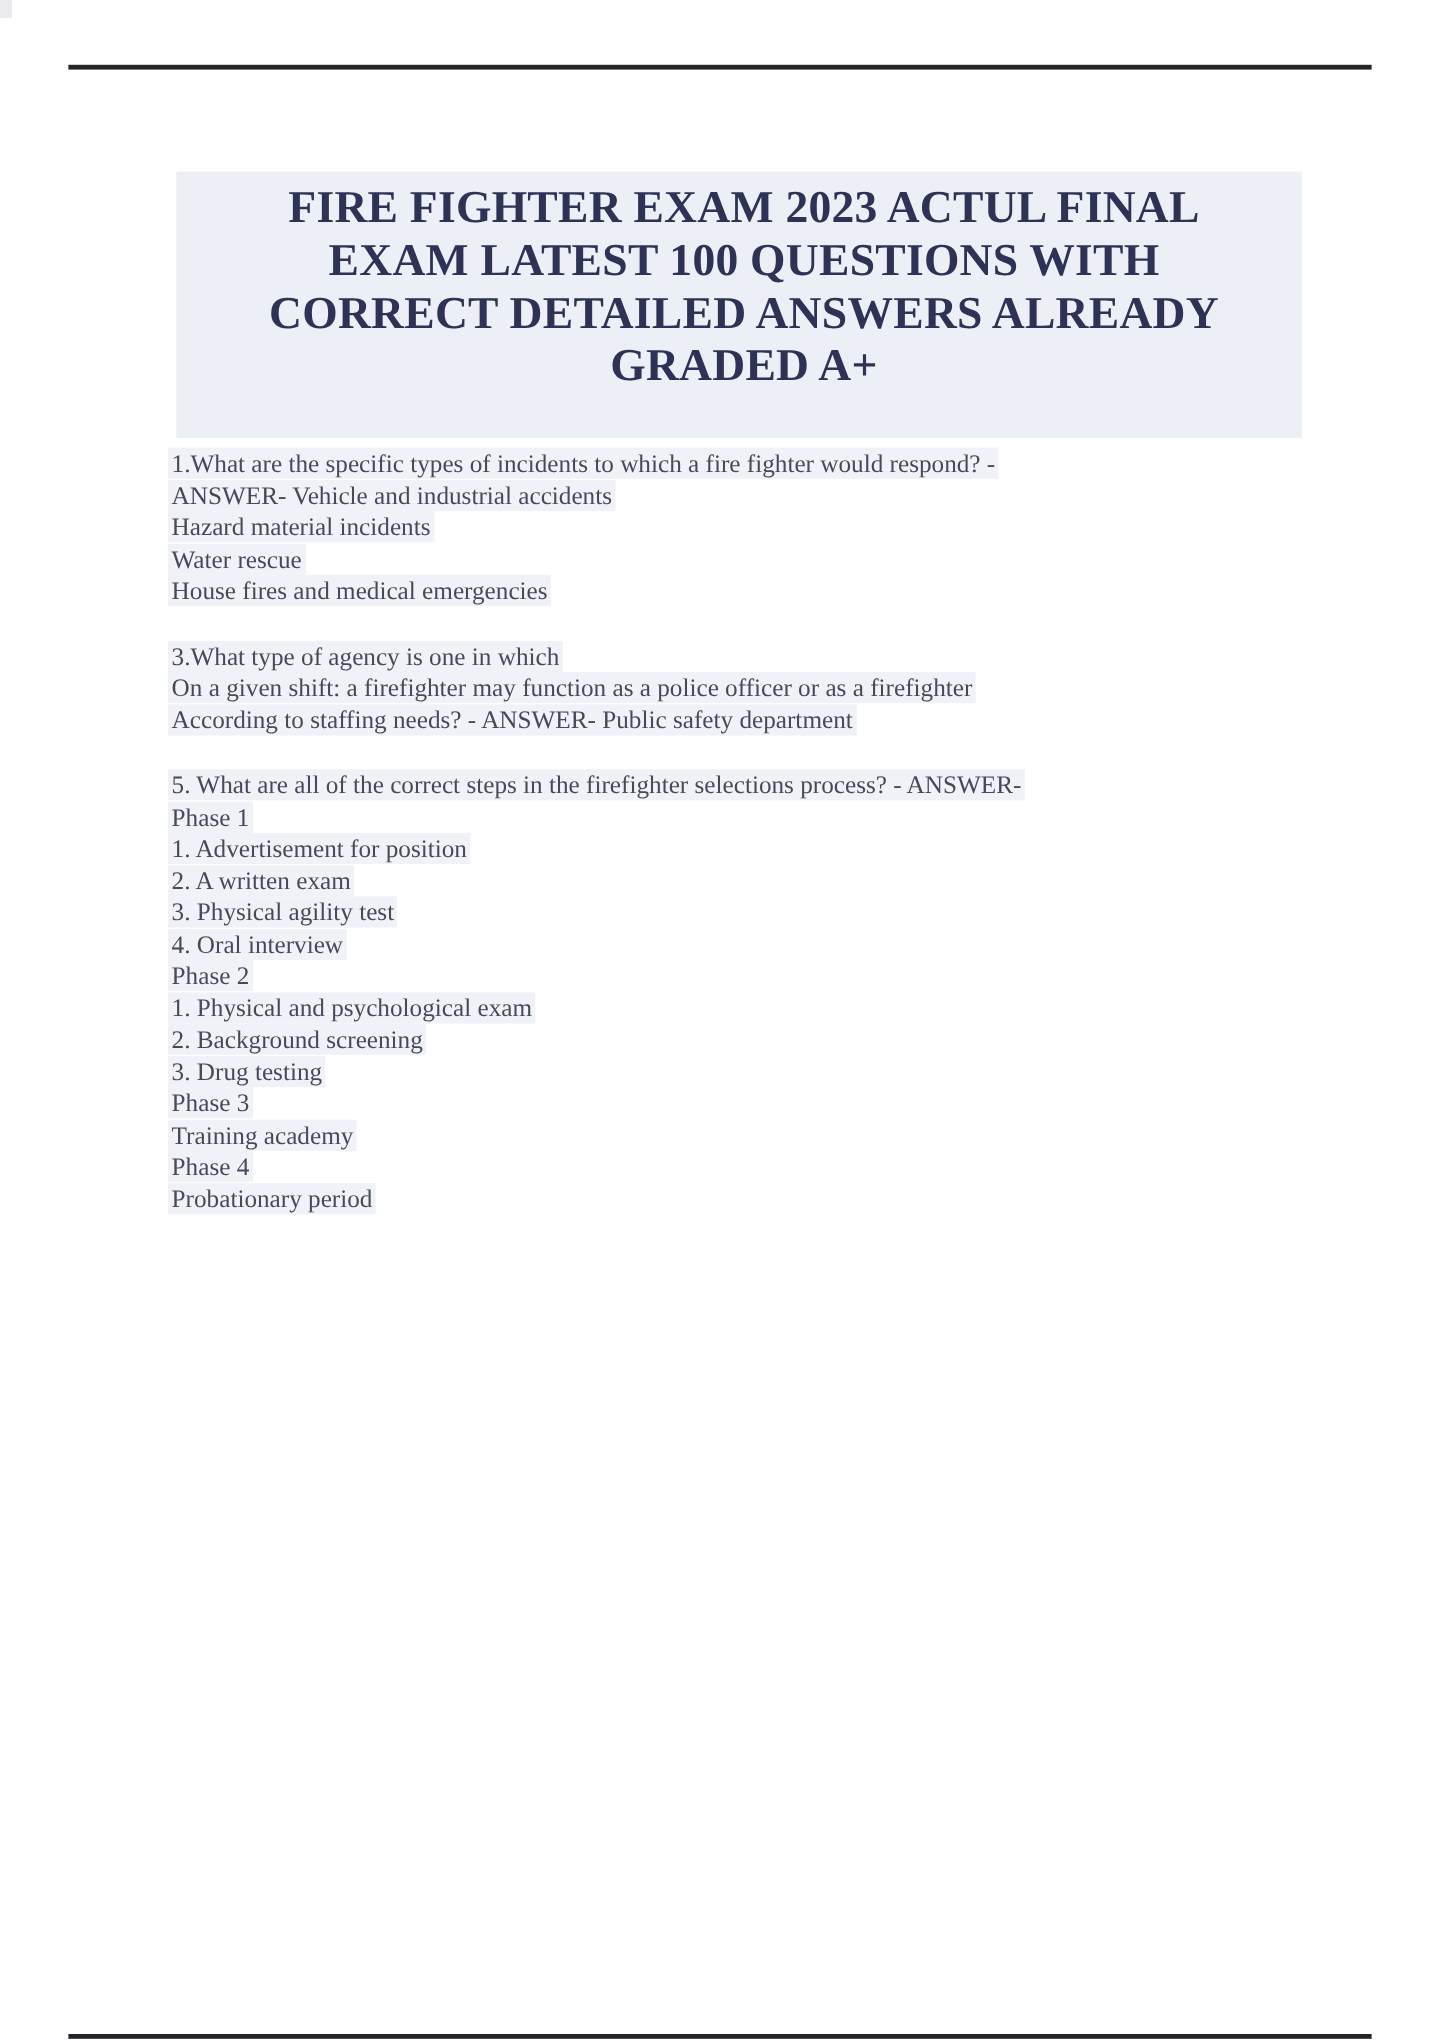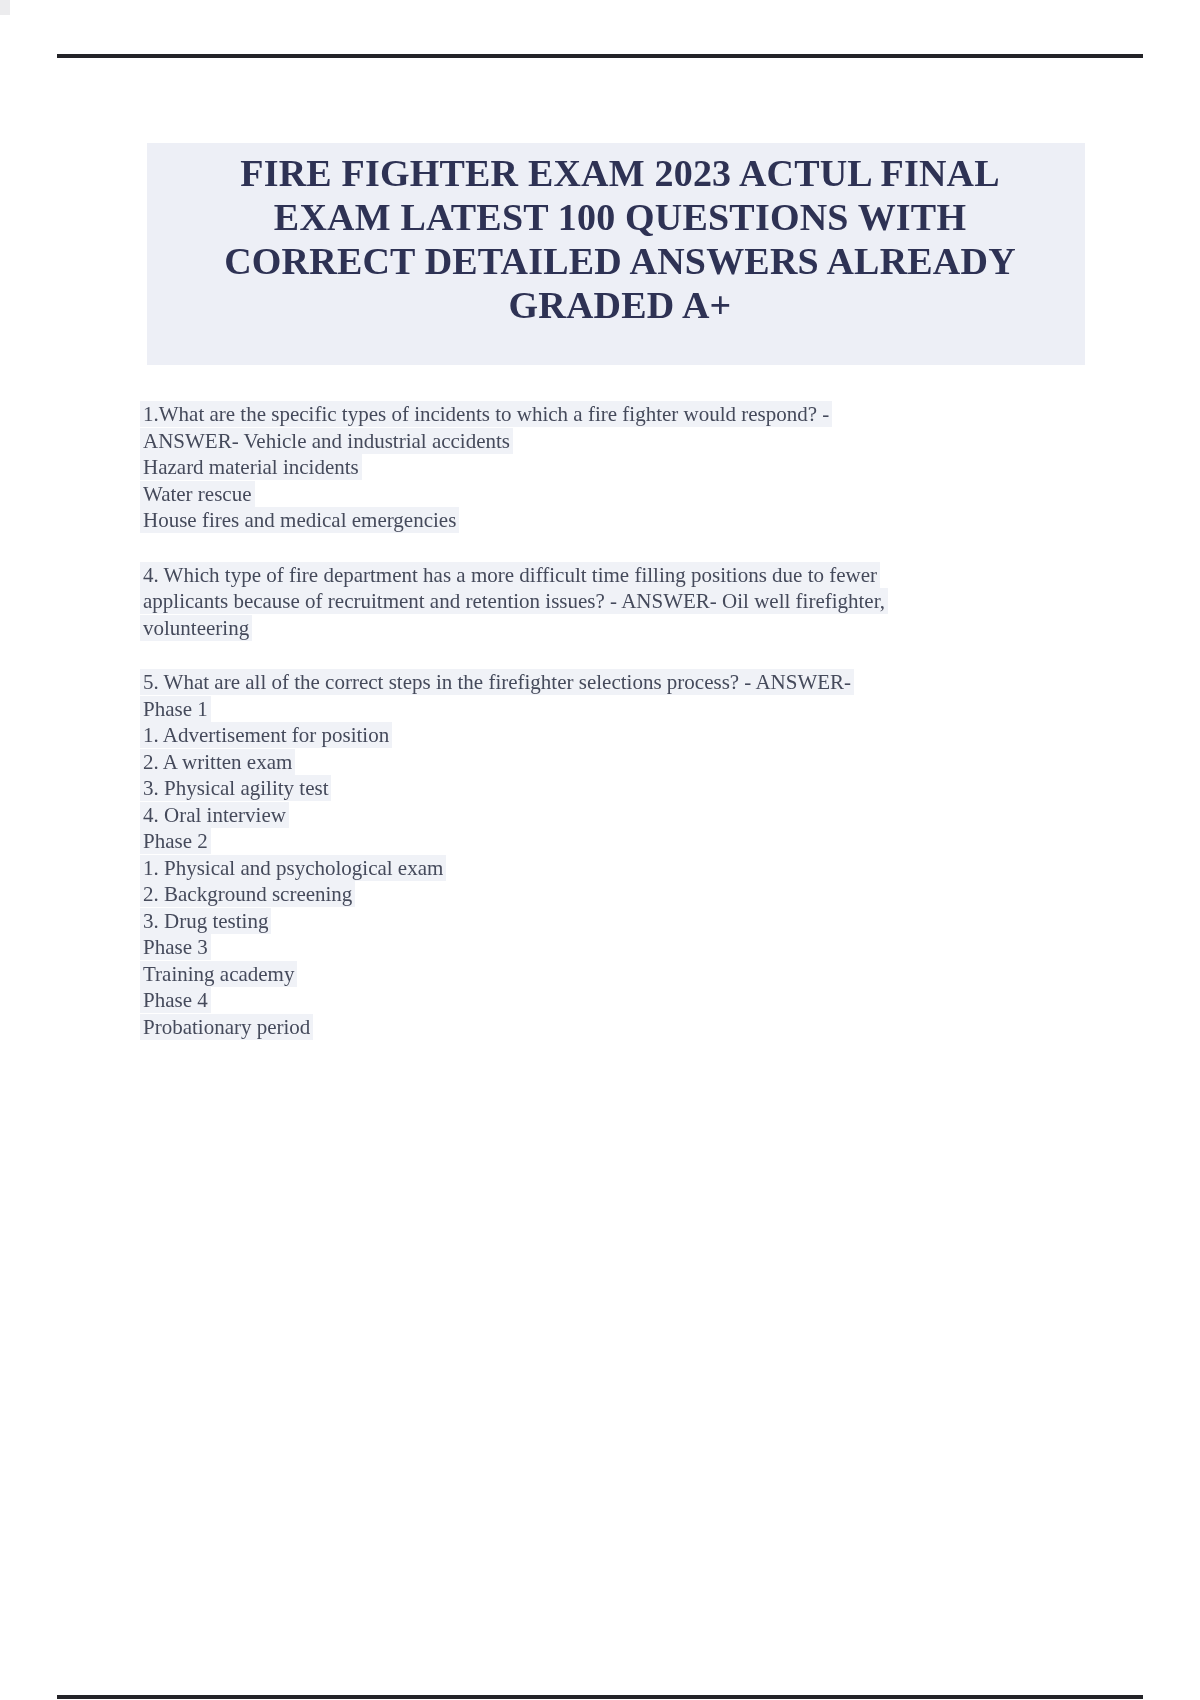--- a/index.html
+++ b/index.html
@@ -51,21 +51,20 @@
     letter-spacing: 0.2px;
   }
   .doc-body {
     position: absolute;
     left: 140px;
     top: 373px;
     width: 930px;
     color: #454a5b;
     font-size: 21px;
     line-height: 26.5px;
-    margin-top: 28px;
   }
   .doc-body p {
     margin: 0 0 28px 0;
   }
   .hl {
     background: #f0f2f7;
     padding: 1px 3px;
     box-decoration-break: clone;
     -webkit-box-decoration-break: clone;
   }
@@ -76,17 +75,17 @@
 <div class="corner-artifact"></div>
 
 <div class="page-rule rule-top"></div>
 
 <div class="title-block">
   <h1>FIRE FIGHTER EXAM 2023 ACTUL FINAL<br>EXAM LATEST 100 QUESTIONS WITH<br>CORRECT DETAILED ANSWERS ALREADY<br>GRADED A+</h1>
 </div>
 
 <div class="doc-body">
   <p><span class="hl">1.What are the specific types of incidents to which a fire fighter would respond? -<br>ANSWER- Vehicle and industrial accidents<br>Hazard material incidents<br>Water rescue<br>House fires and medical emergencies</span></p>
-  <p><span class="hl">4. Which type of fire department has a more difficult time filling positions due to fewer<br>applicants because of recruitment and retention issues? - ANSWER- Oil well firefighter,<br>volunteering</span></p>
+  <p><span class="hl">3.What type of agency is one in which<br>On a given shift: a firefighter may function as a police officer or as a firefighter<br>According to staffing needs? - ANSWER- Public safety department</span></p>
   <p><span class="hl">5. What are all of the correct steps in the firefighter selections process? - ANSWER-<br>Phase 1<br>1. Advertisement for position<br>2. A written exam<br>3. Physical agility test<br>4. Oral interview<br>Phase 2<br>1. Physical and psychological exam<br>2. Background screening<br>3. Drug testing<br>Phase 3<br>Training academy<br>Phase 4<br>Probationary period</span></p>
 </div>
 
 <div class="page-rule rule-bottom"></div>
 
 </body></html>

